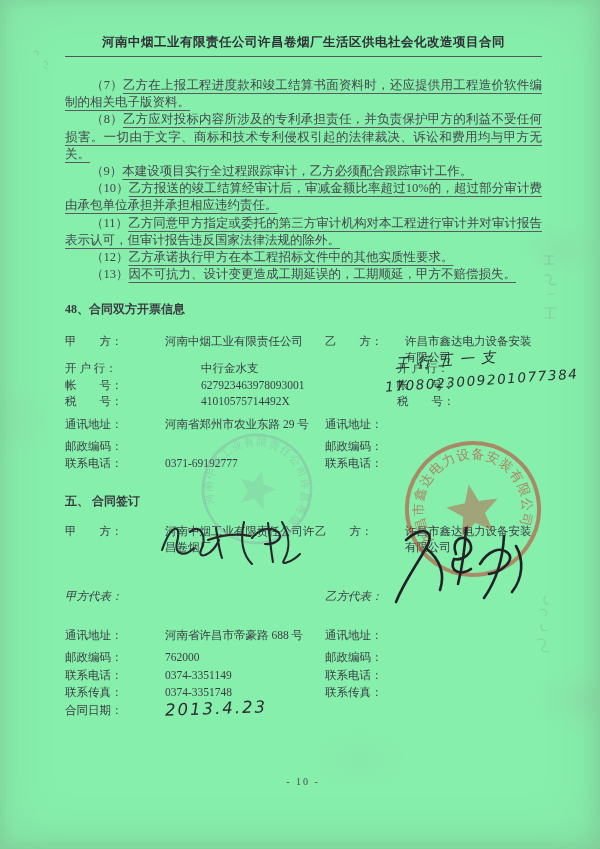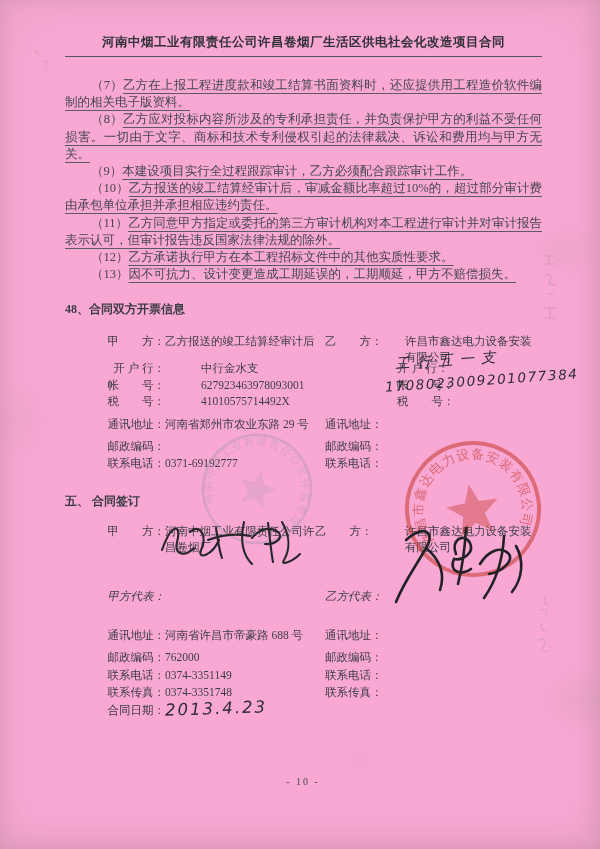--- a/index.html
+++ b/index.html
@@ -1,18 +1,18 @@
 <!DOCTYPE html>
 <html><head>
 <meta charset="utf-8">
 <style>
   html,body{margin:0;padding:0;}
   .page{
     position:relative;width:600px;height:849px;overflow:hidden;
-    background:#f9a8d4;
+    background:#86efac;
     font-family:"Liberation Serif","DejaVu Serif",serif;
     color:#3b3c42;
     box-shadow:inset 0 0 60px rgba(120,110,100,.12), inset -7px 0 16px rgba(120,110,100,.10), inset 0 -12px 22px rgba(120,110,100,.07), inset 6px 0 10px rgba(120,110,100,.05);
   }
   .page::before{
     content:"";position:absolute;inset:0;pointer-events:none;
     background:
       radial-gradient(60px 40px at 560px 250px, rgba(150,145,140,.10), transparent 70%),
       radial-gradient(80px 50px at 585px 700px, rgba(150,145,140,.12), transparent 70%),
       radial-gradient(70px 45px at 360px 760px, rgba(150,145,140,.06), transparent 70%),
@@ -22,21 +22,21 @@
   .doc-title{
     text-align:center;font-weight:bold;font-size:12.5px;letter-spacing:.5px;color:#303137;
     padding-bottom:5px;border-bottom:1.6px solid #55565c;margin:0 0 20px 0;
   }
   .clause{margin:0;font-size:12.5px;line-height:17.2px;text-indent:26px;color:#45464c;text-align:justify;}
   .clause .u{text-decoration:underline;text-underline-offset:3.5px;text-decoration-thickness:.9px;text-decoration-color:#5a5b61;}
   .sec-heading{font-size:12px;font-weight:bold;color:#3a3b41;margin:0;}
   .section-billing{position:relative;margin-top:18px;}
   .section-signing{position:relative;margin-top:20px;}
   .row{display:flex;align-items:flex-start;font-size:11.5px;line-height:15.5px;}
-  .cell-al{width:100px;flex:none;text-align:right;}
+  .cell-al{width:100px;flex:none;}
   .cell-av{width:160px;flex:none;}
   .cell-bl{width:80px;flex:none;}
   .cell-bv{flex:1;min-width:0;}
   .r-party{height:27px;margin-top:16px;}
   .r-16{height:16.5px;gap:36px;}
   .r-addr{margin-top:6px;height:17px;}
   .r-zip{margin-top:5px;height:17px;}
   .r-17{height:17.5px;}
   .hand{font-family:"DejaVu Sans",sans-serif;font-style:italic;color:#2c2c31;}
   .hand-bank{position:absolute;left:330px;top:50px;font-size:14.5px;letter-spacing:7px;transform:rotate(-4deg);white-space:nowrap;}
@@ -72,21 +72,21 @@
       <p class="clause"><span>（11）</span><span class="u">乙方同意甲方指定或委托的第三方审计机构对本工程进行审计并对审计报告表示认可，但审计报告违反国家法律法规的除外。</span></p>
       <p class="clause"><span>（12）</span><span class="u">乙方承诺执行甲方在本工程招标文件中的其他实质性要求。</span></p>
       <p class="clause"><span>（13）</span><span class="u">因不可抗力、设计变更造成工期延误的，工期顺延，甲方不赔偿损失。</span></p>
     </div>
 
     <div class="section-billing">
       <p class="sec-heading">48、合同双方开票信息</p>
 
       <div class="row r-party">
         <span class="cell-al">甲　　方：</span>
-        <span class="cell-av">乙方报送的竣工结算经审计后</span>
+        <span class="cell-av">河南中烟工业有限责任公司</span>
         <span class="cell-bl">乙　　方：</span>
         <span class="cell-bv">许昌市鑫达电力设备安装有限公司</span>
       </div>
       <div class="row r-16">
         <span class="cell-al">开 户 行：</span>
         <span class="cell-av">中行金水支</span>
         <span class="cell-bl">开 户 行：</span>
         <span class="cell-bv"></span>
       </div>
       <div class="row r-16">

